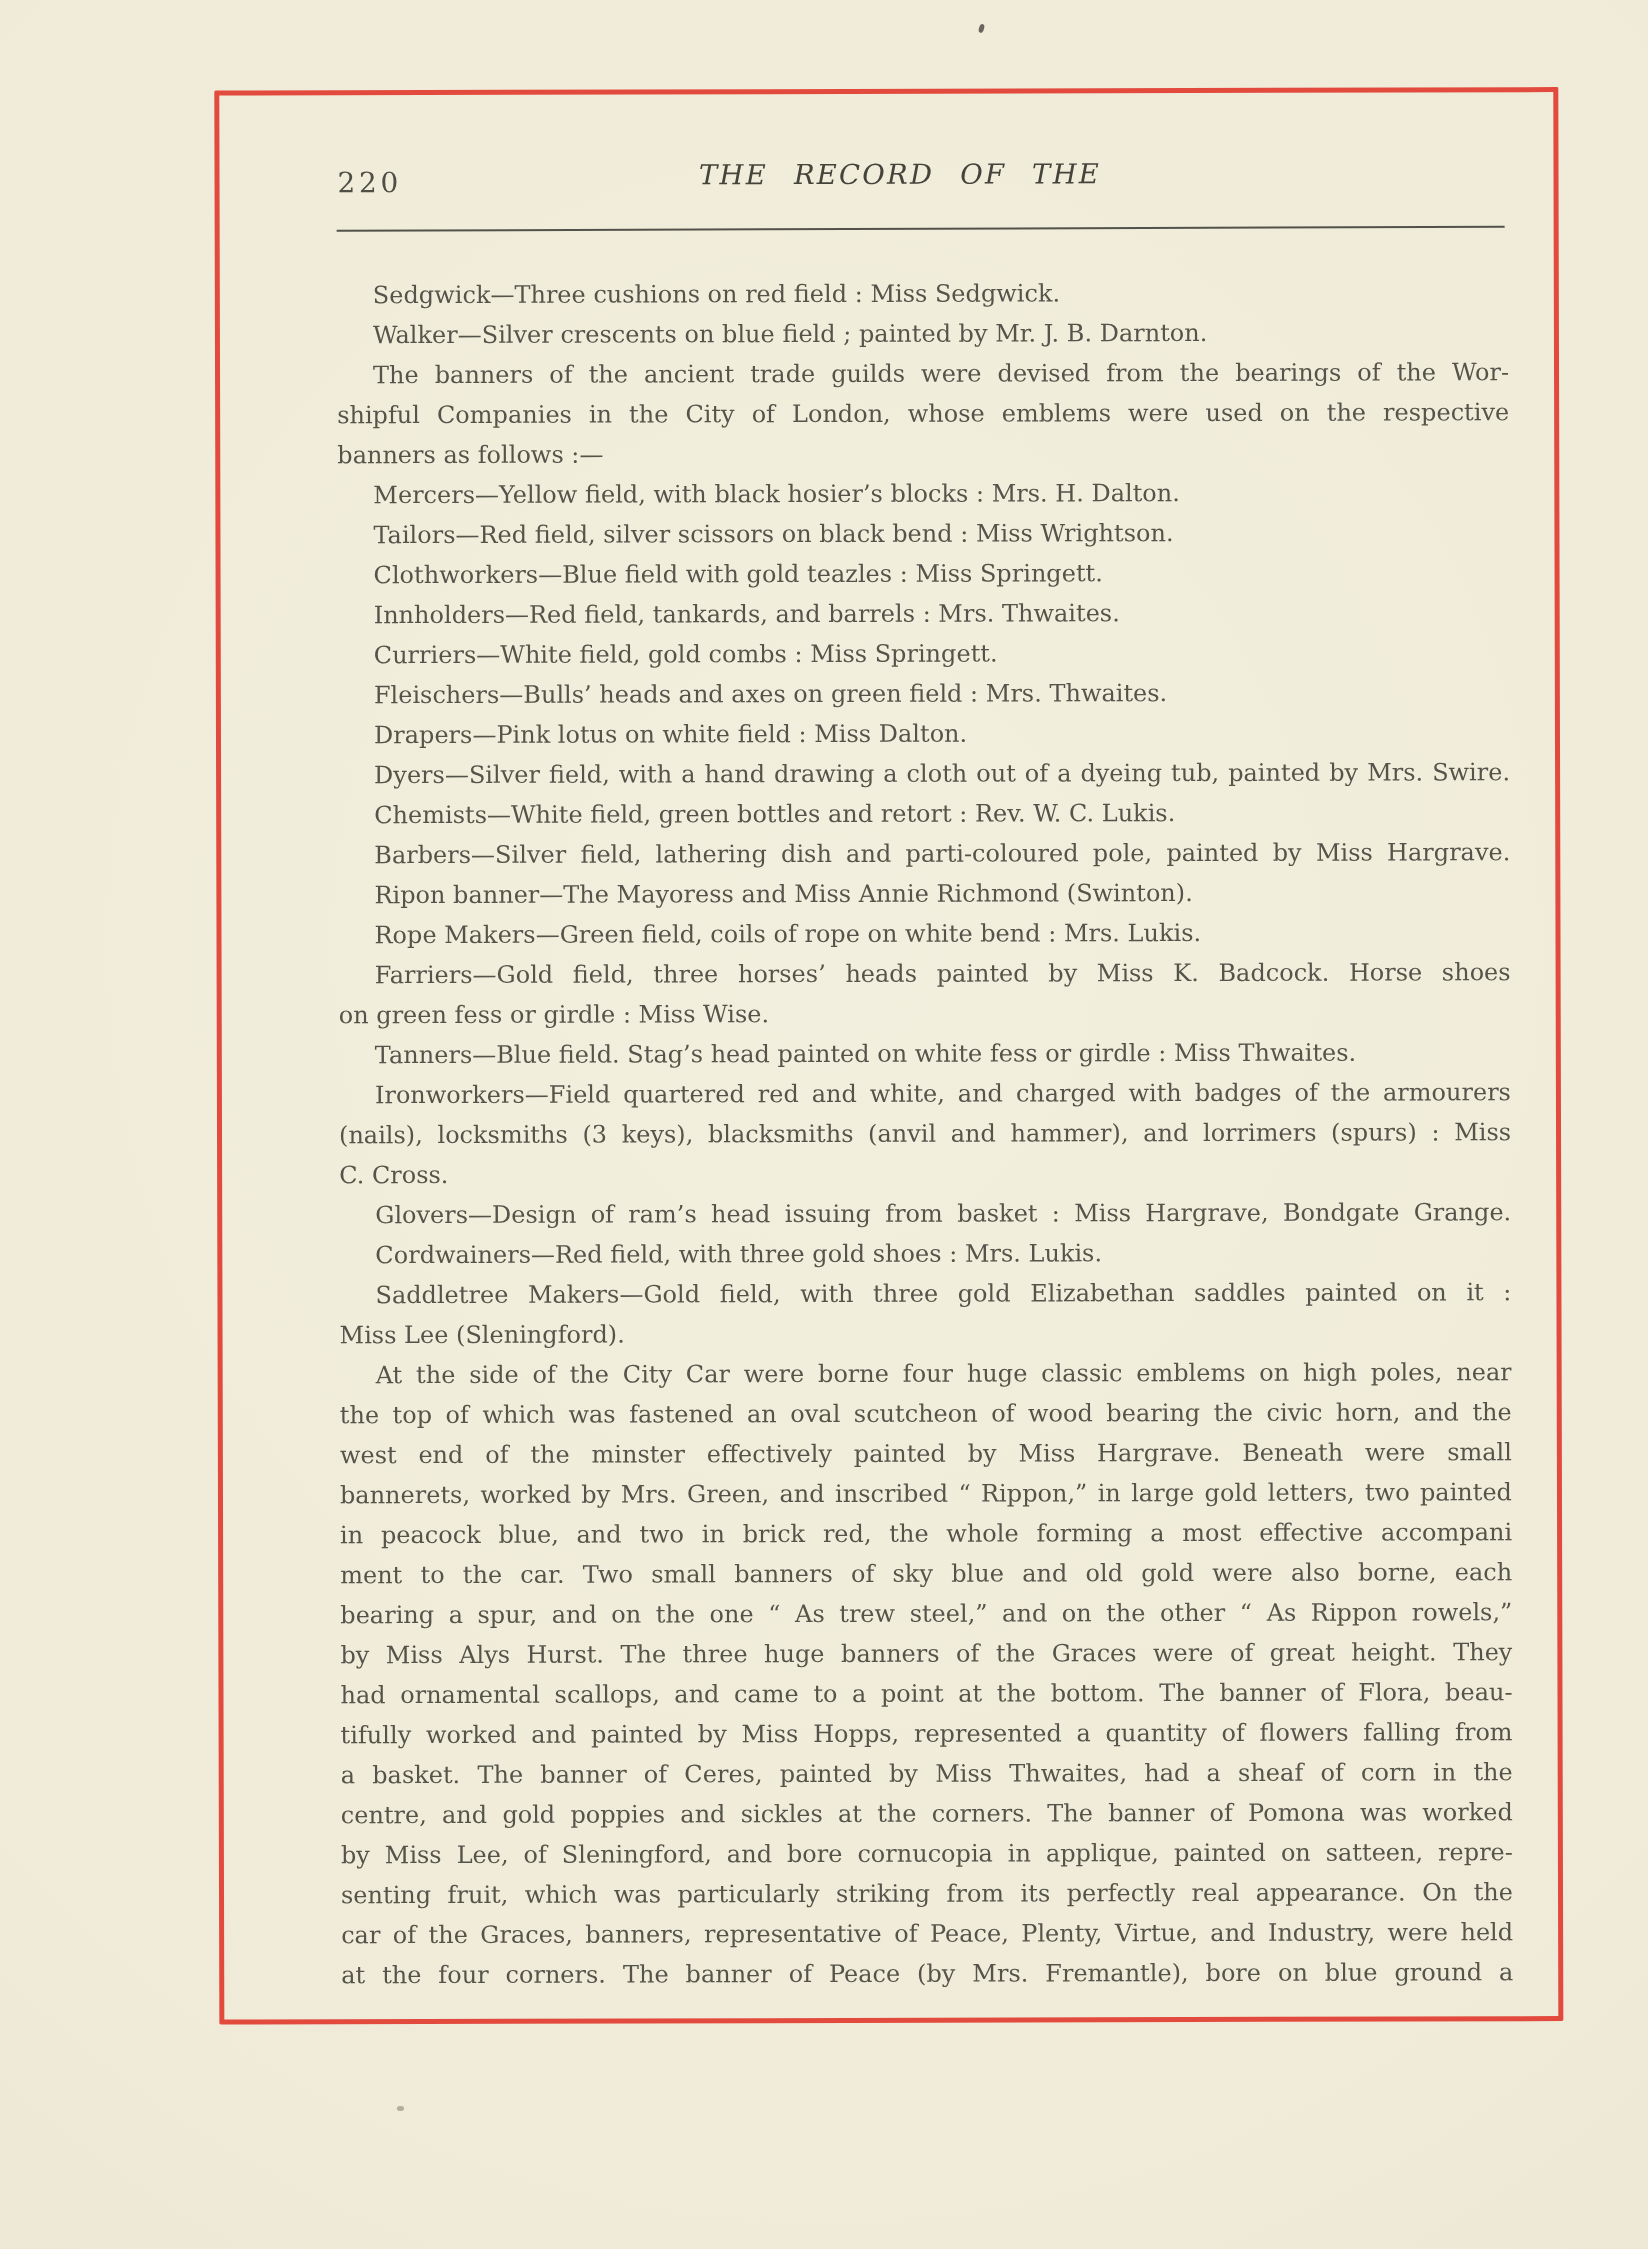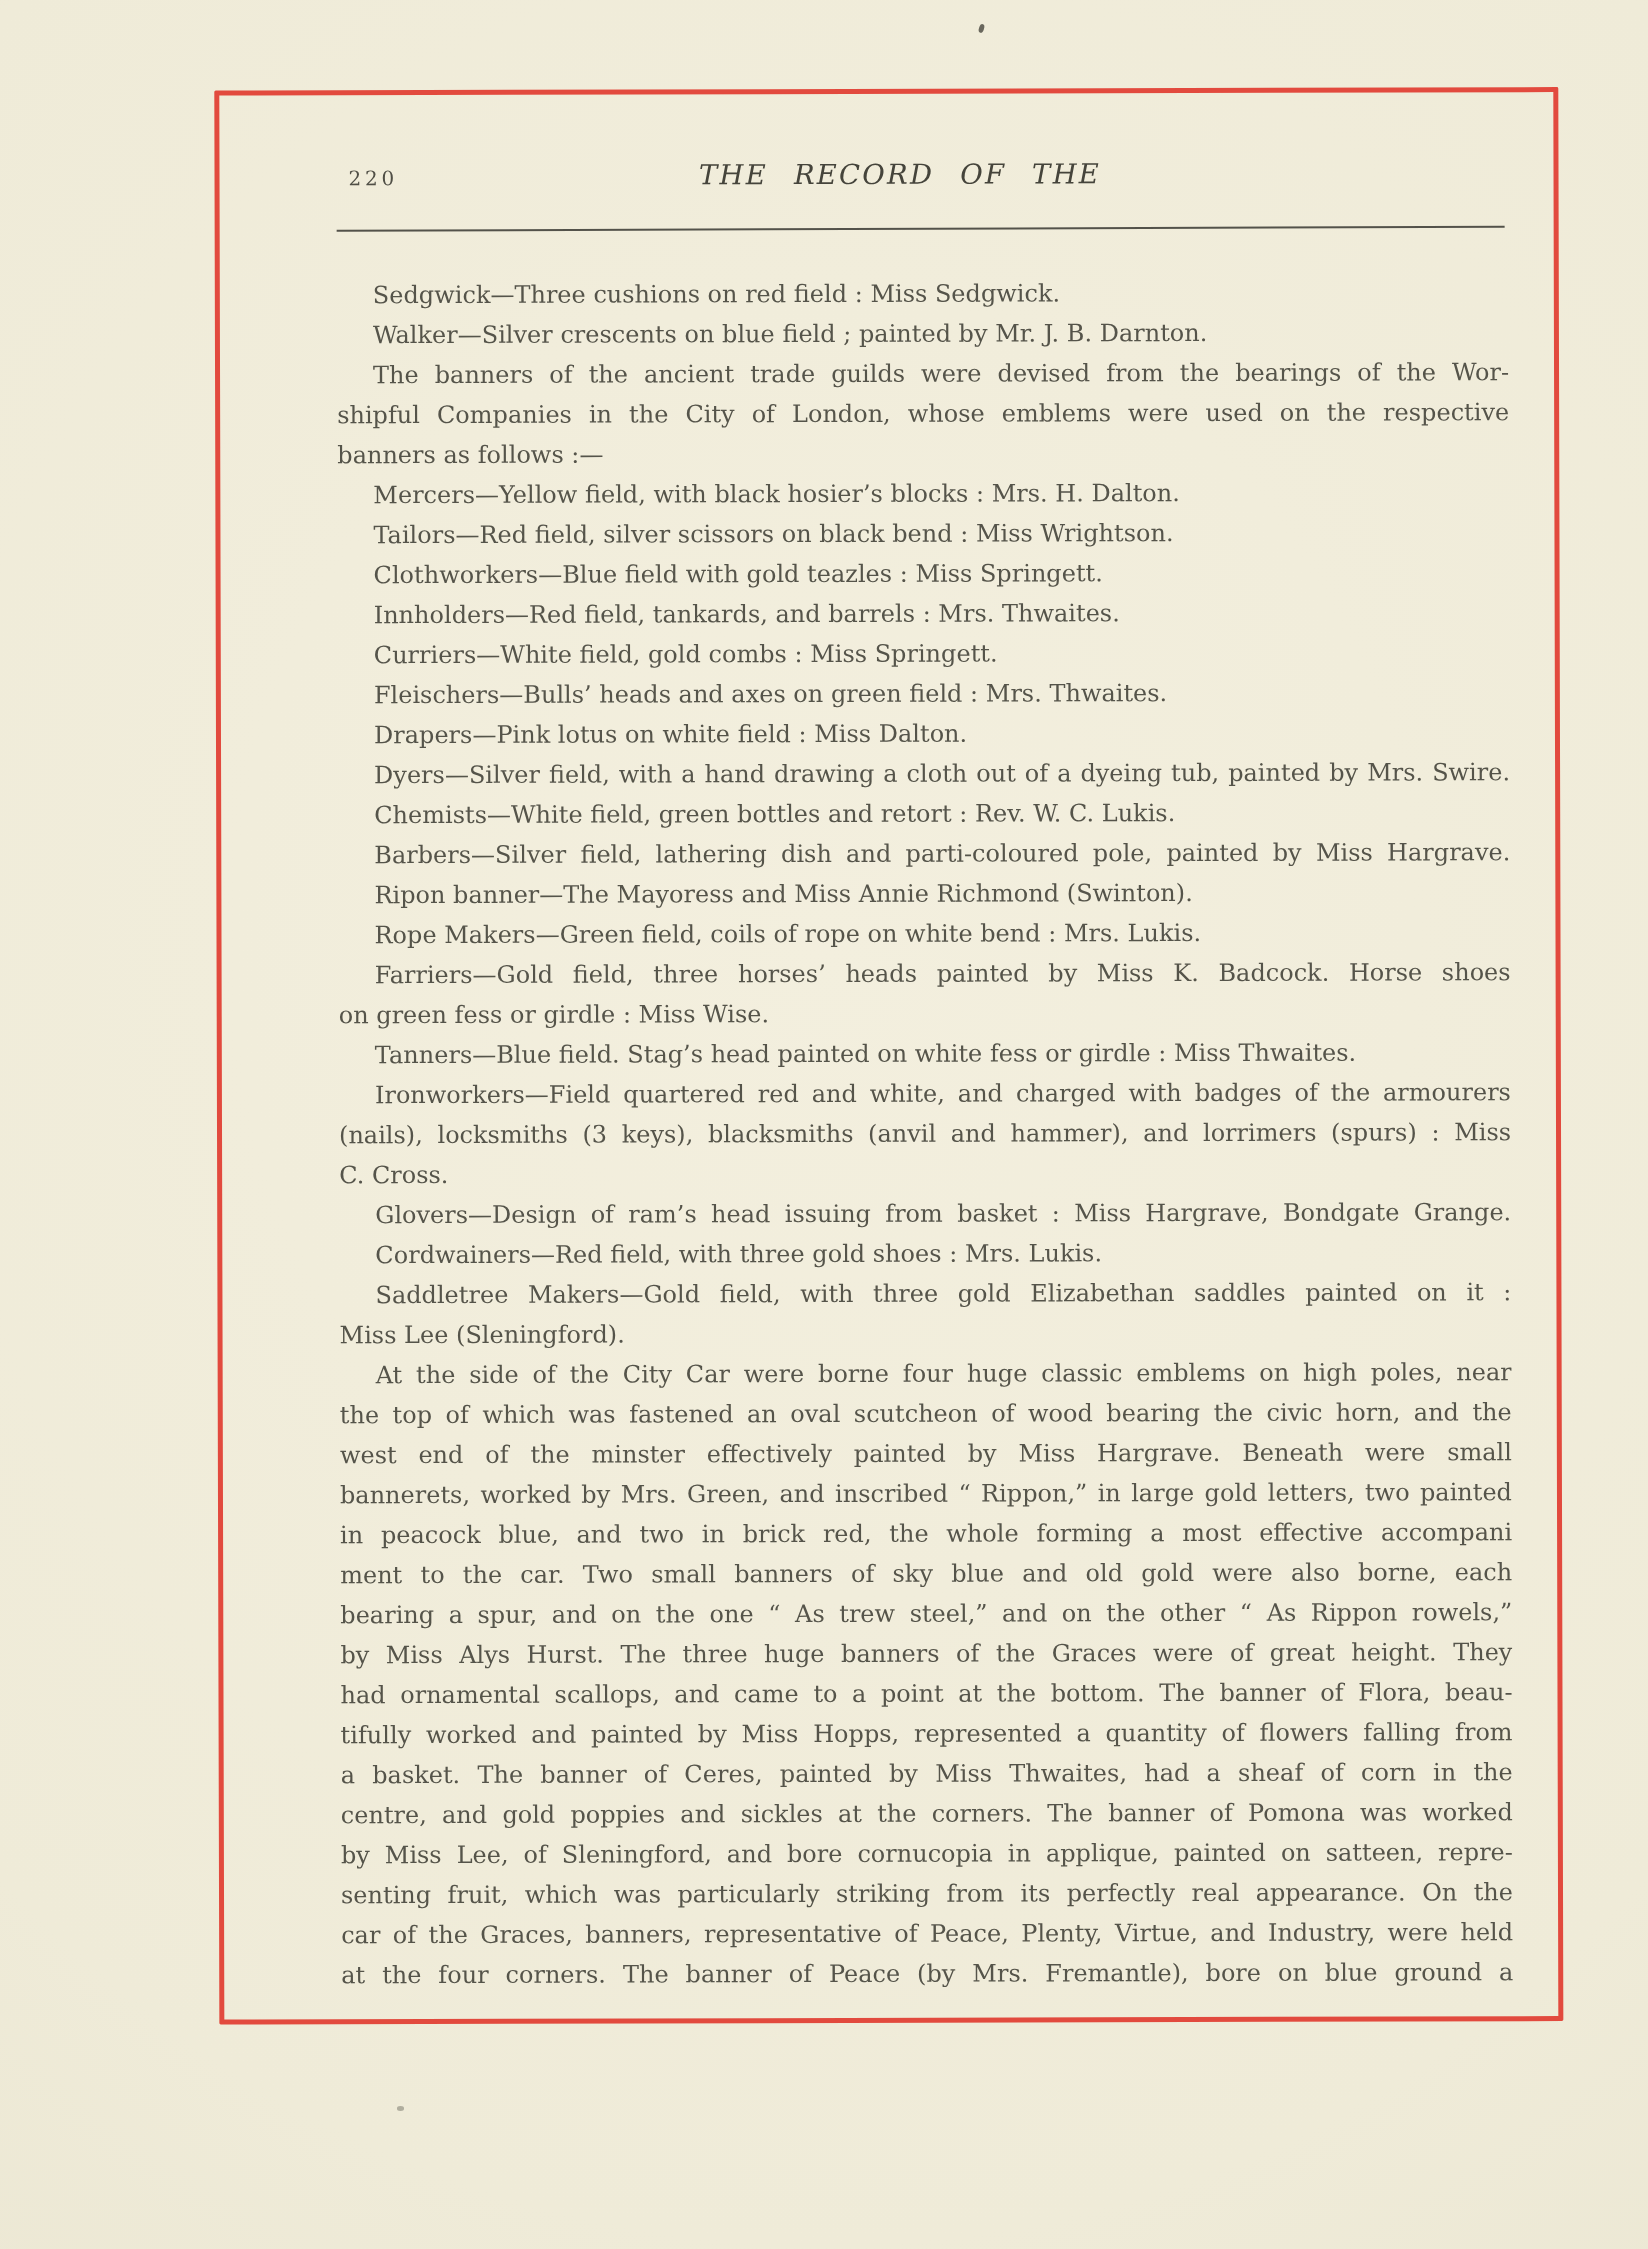--- a/index.html
+++ b/index.html
@@ -30,23 +30,23 @@
   }
   .header-row {
     position: absolute;
     left: 339px;
     top: 158px;
     width: 1172px;
     height: 39px;
   }
   .pagenum {
     position: absolute;
-    left: 12px;
+    left: 1px;
     top: 7.4px;
-    font-size: 20px;
+    font-size: 28px;
     letter-spacing: 3.7px;
     color: #504f46;
   }
   .running-head {
     position: absolute;
     left: 0;
     right: 45px;
     top: 0;
     text-align: center;
     font-style: italic;

